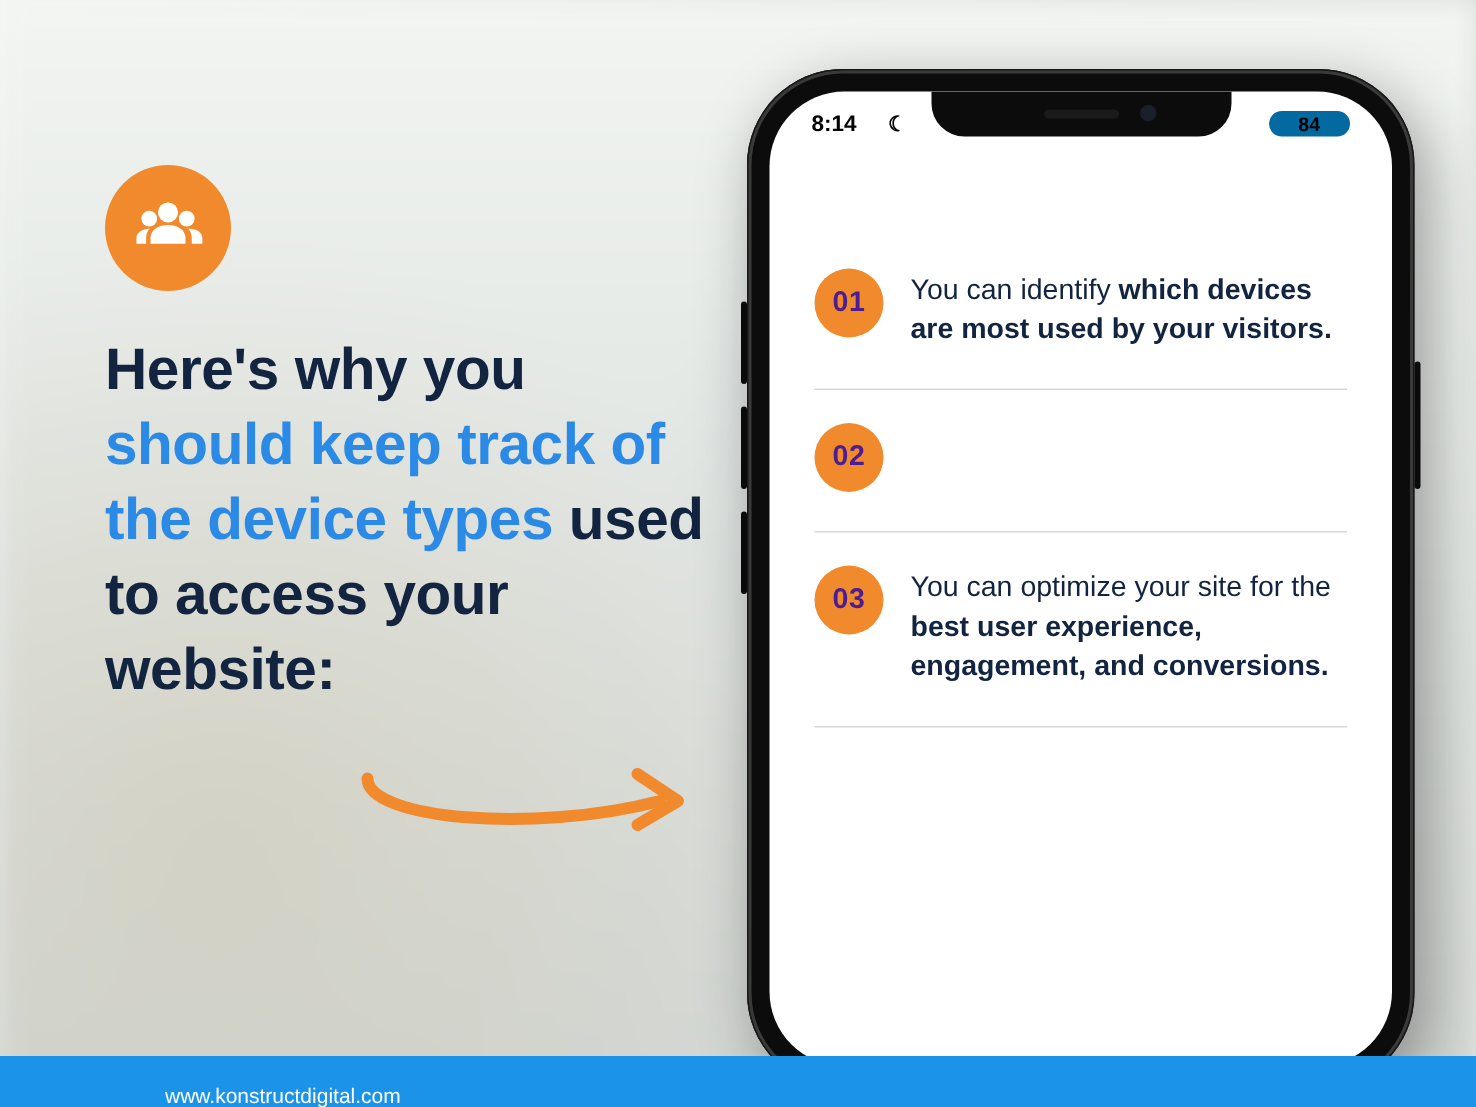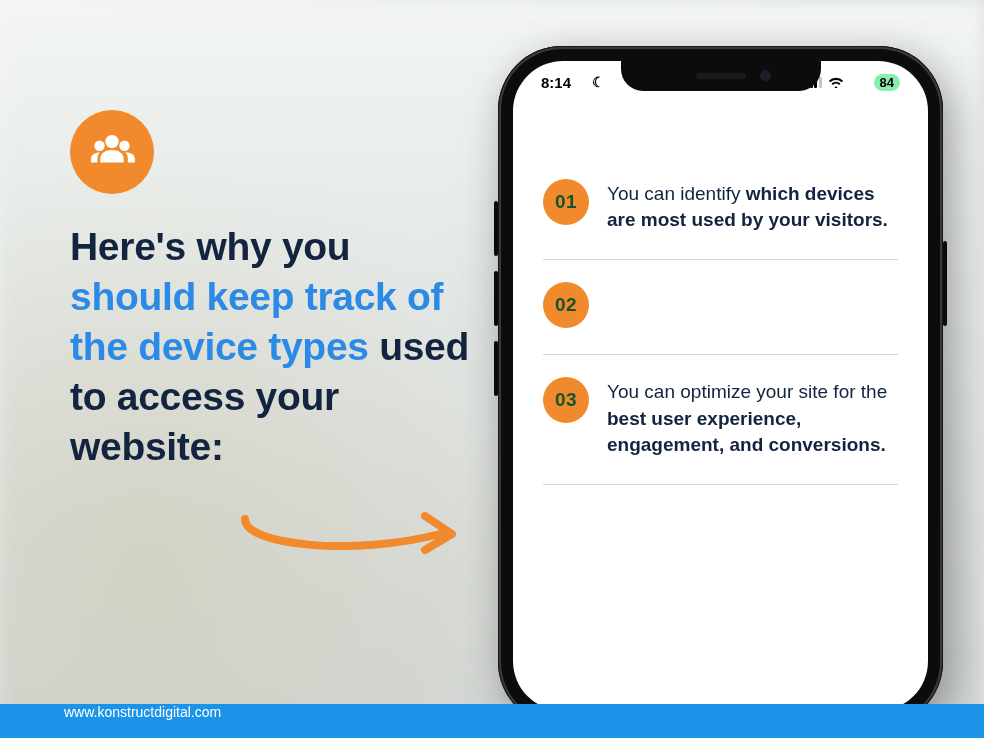--- a/index.html
+++ b/index.html
@@ -127,23 +127,23 @@
     color: #000;
   }
   .status-left { display: flex; align-items: center; gap: 20px; }
   .status-right { display: flex; align-items: center; gap: 6px; }
   .cell { display: flex; align-items: flex-end; gap: 1.2px; height: 11px; }
   .cell span { width: 3px; background: #c6c6c6; border-radius: 1px; }
   .cell span:nth-child(1){height:30%} .cell span:nth-child(2){height:55%; background:#000}
   .cell span:nth-child(3){height:78%; background:#000} .cell span:nth-child(4){height:100%}
   .wifi svg { width:16px; height:12px; }
   .battery-pill {
-    background: #86efac; color: #000;
+    background: #0369a1; color: #000;
     border-radius: 10px;
-    padding: 1px 6px;
+    padding: 1px 20px;
     font-size: 13px;
     font-weight: 700;
     margin-left: 24px;
   }
   .moon { font-size: 14px; margin-left: 1px; }
 
   .list {
     padding: 54px 30px 0 30px;
   }
   .item {
@@ -154,42 +154,42 @@
   .divider {
     border: none;
     border-top: 1px solid #d4d6da;
     margin: 0;
   }
   .num {
     flex: 0 0 46px;
     width: 46px; height: 46px;
     border-radius: 50%;
     background: #f18a2c;
-    color: #14532d;
+    color: #4c1d95;
     font-weight: 800;
     font-size: 19px;
     display: flex; align-items: center; justify-content: center;
     letter-spacing: 0.5px;
   }
   .item-text {
     font-size: 19px;
     line-height: 1.38;
     color: #12243f;
     font-weight: 500;
     padding-top: 2px;
   }
   .item-text .bold { font-weight: 800; }
 
   .footer {
     position: absolute;
     left: 0; bottom: 0;
     width: 984px; height: 34px;
     background: #1a93e8;
-    display: flex; align-items: flex-start;
-    padding-left: 64px;
+    display: flex; align-items: flex-end;
+    padding-left: 110px;
     z-index: 200;
     color: #fff; font-size: 14px; font-weight: 400;
   }
 </style>
 </head>
 <body>
 
 <div class="bg-blur"></div>
 
 <div class="container">

